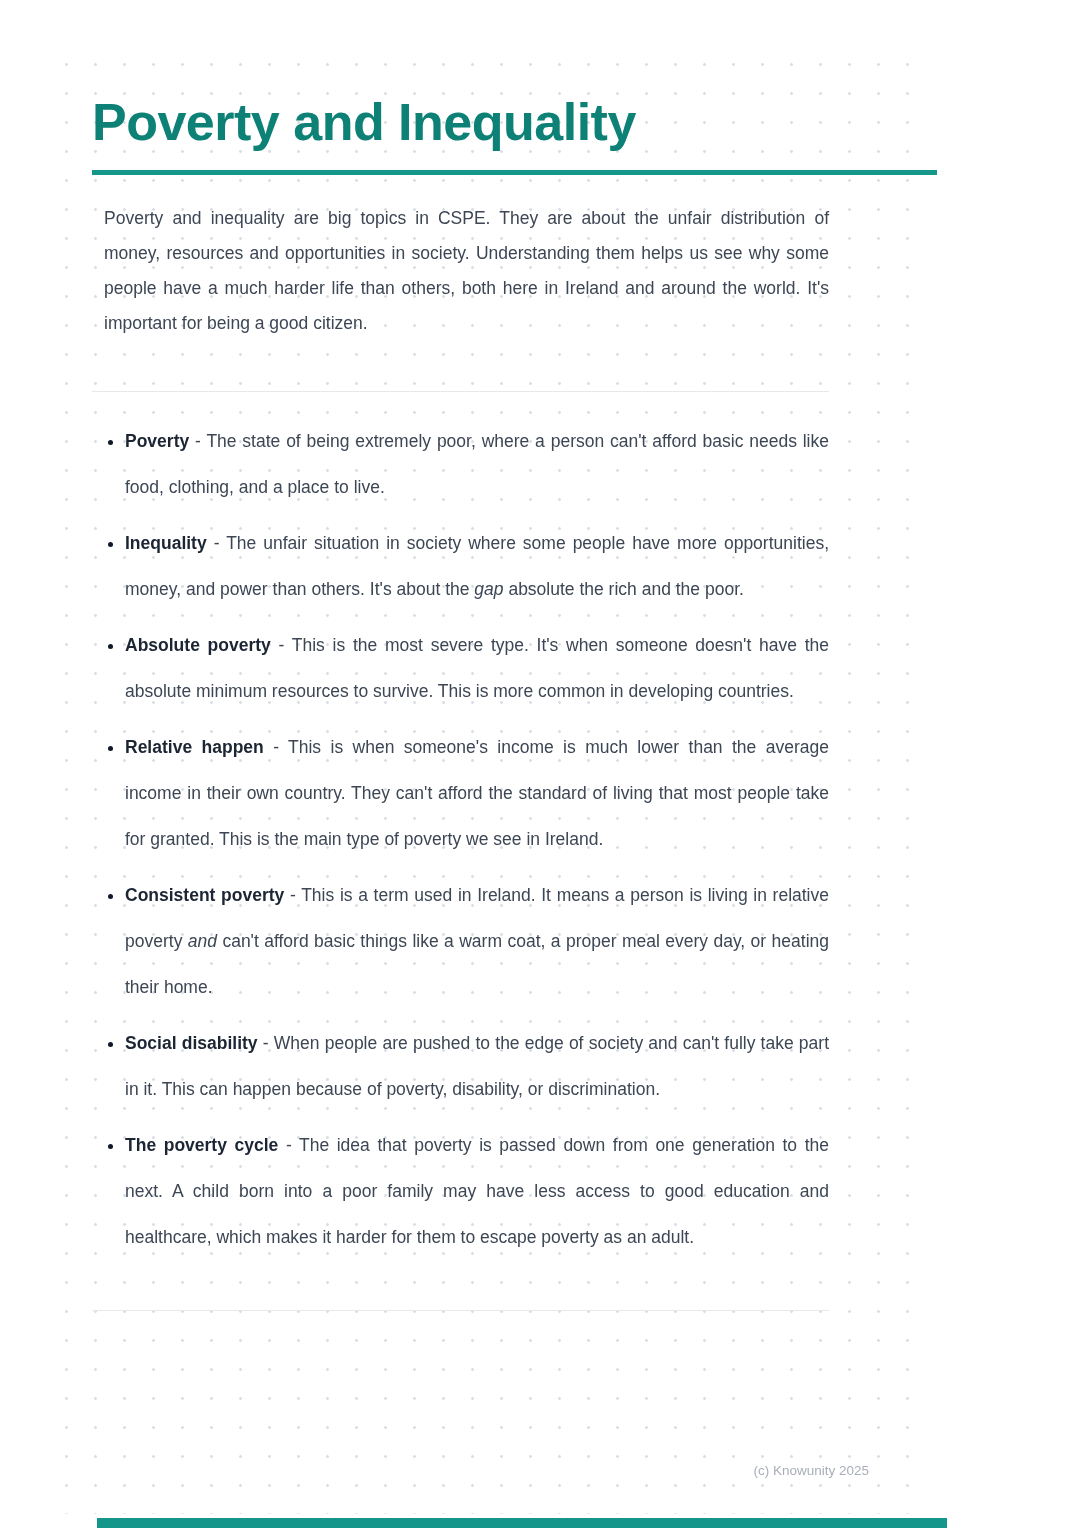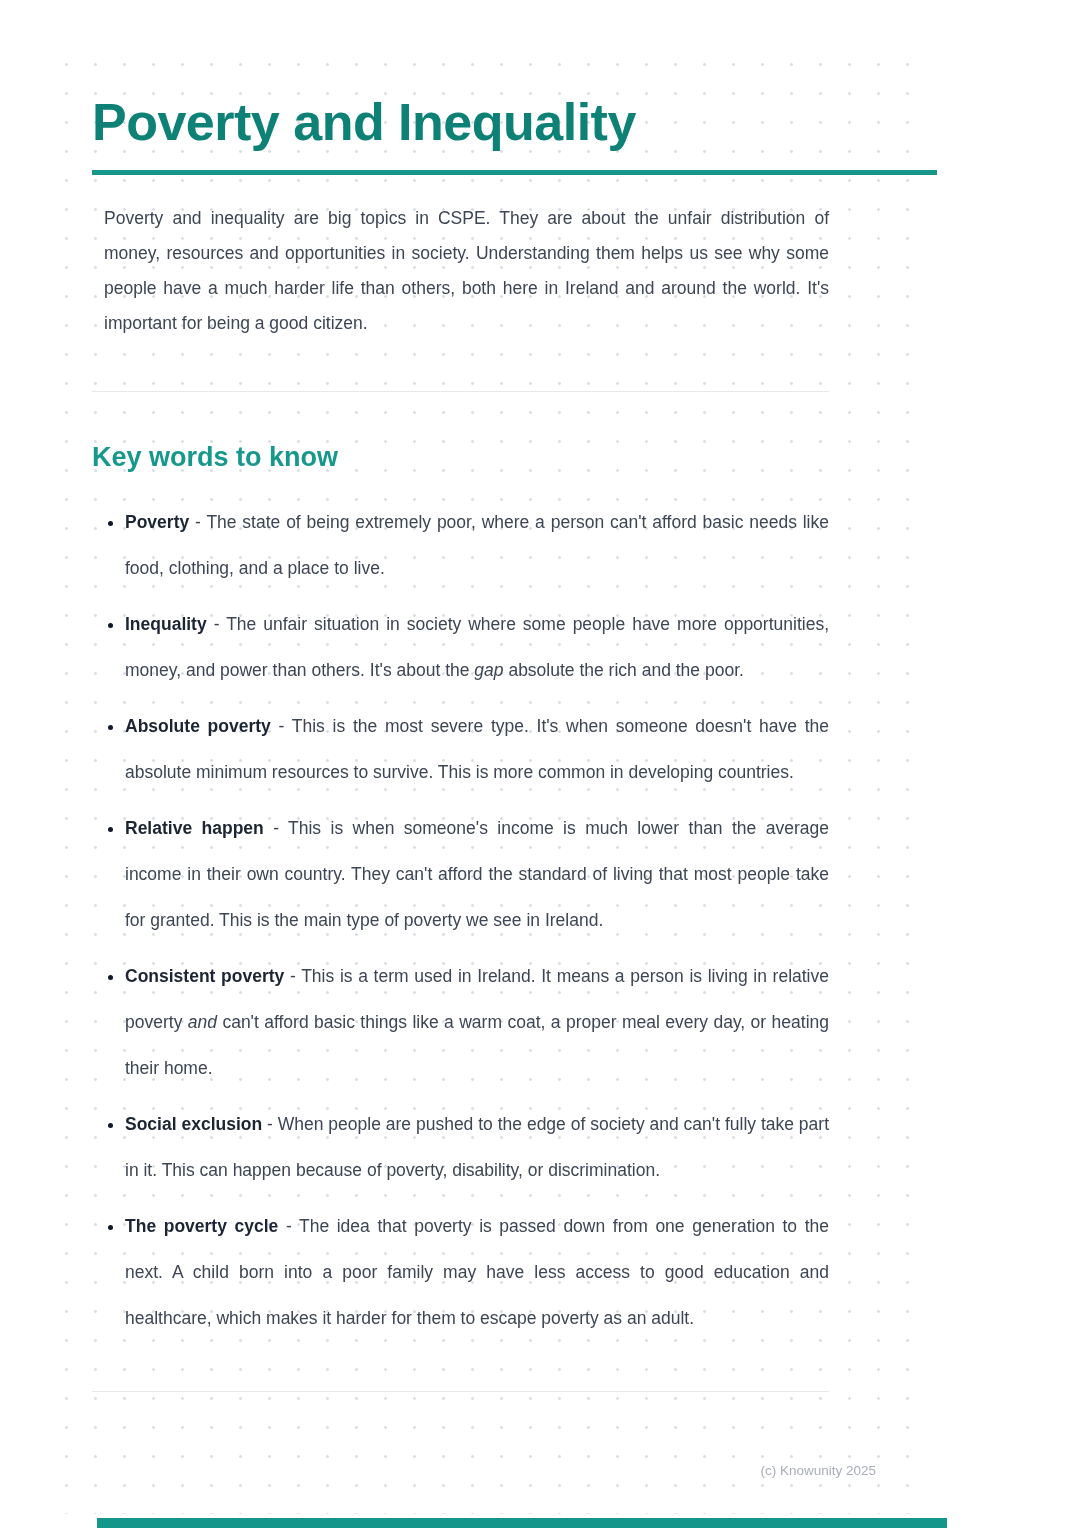--- a/index.html
+++ b/index.html
@@ -88,21 +88,21 @@
   }
   ul.keywords li::marker {
     color: #111827;
   }
   .term {
     font-weight: bold;
     color: var(--term, #1b2533);
   }
   .footer-credit {
     position: absolute;
-    right: 71px;
+    right: 78px;
     bottom: 50px;
     font-size: 13.5px;
     color: var(--muted, #a9aeb8);
   }
 </style>
 </head>
 <body>
 
 <div class="page">
   <div class="edge-band"></div>
@@ -111,29 +111,28 @@
   <div class="bottom-bar"></div>
 
   <div class="content">
     <h1 class="title">Poverty and Inequality</h1>
     <div class="title-rule"></div>
 
     <p class="para">Poverty and inequality are big topics in CSPE. They are about the unfair distribution of money, resources and opportunities in society. Understanding them helps us see why some people have a much harder life than others, both here in Ireland and around the world. It's important for being a good citizen.</p>
 
     <hr class="divider">
 
-    <h2 class="section-heading">Key words to know</h2>
 
     <ul class="keywords">
       <li><strong class="term">Poverty</strong><span> - </span><span class="desc"><span>The state of being extremely poor, where a person can't afford basic needs like food, clothing, and a place to live.</span></span></li>
       <li><strong class="term">Inequality</strong><span> - </span><span class="desc"><span>The unfair situation in society where some people have more opportunities, money, and power than others. It's about the </span><em>gap</em><span> absolute the rich and the poor.</span></span></li>
       <li><strong class="term">Absolute poverty</strong><span> - </span><span class="desc"><span>This is the most severe type. It's when someone doesn't have the absolute minimum resources to survive. This is more common in developing countries.</span></span></li>
       <li><strong class="term">Relative happen</strong><span> - </span><span class="desc"><span>This is when someone's income is much lower than the average income in their own country. They can't afford the standard of living that most people take for granted. This is the main type of poverty we see in Ireland.</span></span></li>
       <li><strong class="term">Consistent poverty</strong><span> - </span><span class="desc"><span>This is a term used in Ireland. It means a person is living in relative poverty </span><em>and</em><span> can't afford basic things like a warm coat, a proper meal every day, or heating their home.</span></span></li>
-      <li><strong class="term">Social exclusion</strong><span> - </span><span class="desc"><span>When people are pushed to the edge of society and can't fully take part in it. This can happen because of poverty, disability, or discrimination.</span></span></li>
+      <li><strong class="term">Social disability</strong><span> - </span><span class="desc"><span>When people are pushed to the edge of society and can't fully take part in it. This can happen because of poverty, disability, or discrimination.</span></span></li>
       <li><strong class="term">The poverty cycle</strong><span> - </span><span class="desc"><span>The idea that poverty is passed down from one generation to the next. A child born into a poor family may have less access to good education and healthcare, which makes it harder for them to escape poverty as an adult.</span></span></li>
     </ul>
 
     <hr class="divider">
 
   </div>
 
   <div class="footer-credit">(c) Knowunity 2025</div>
 </div>
 

